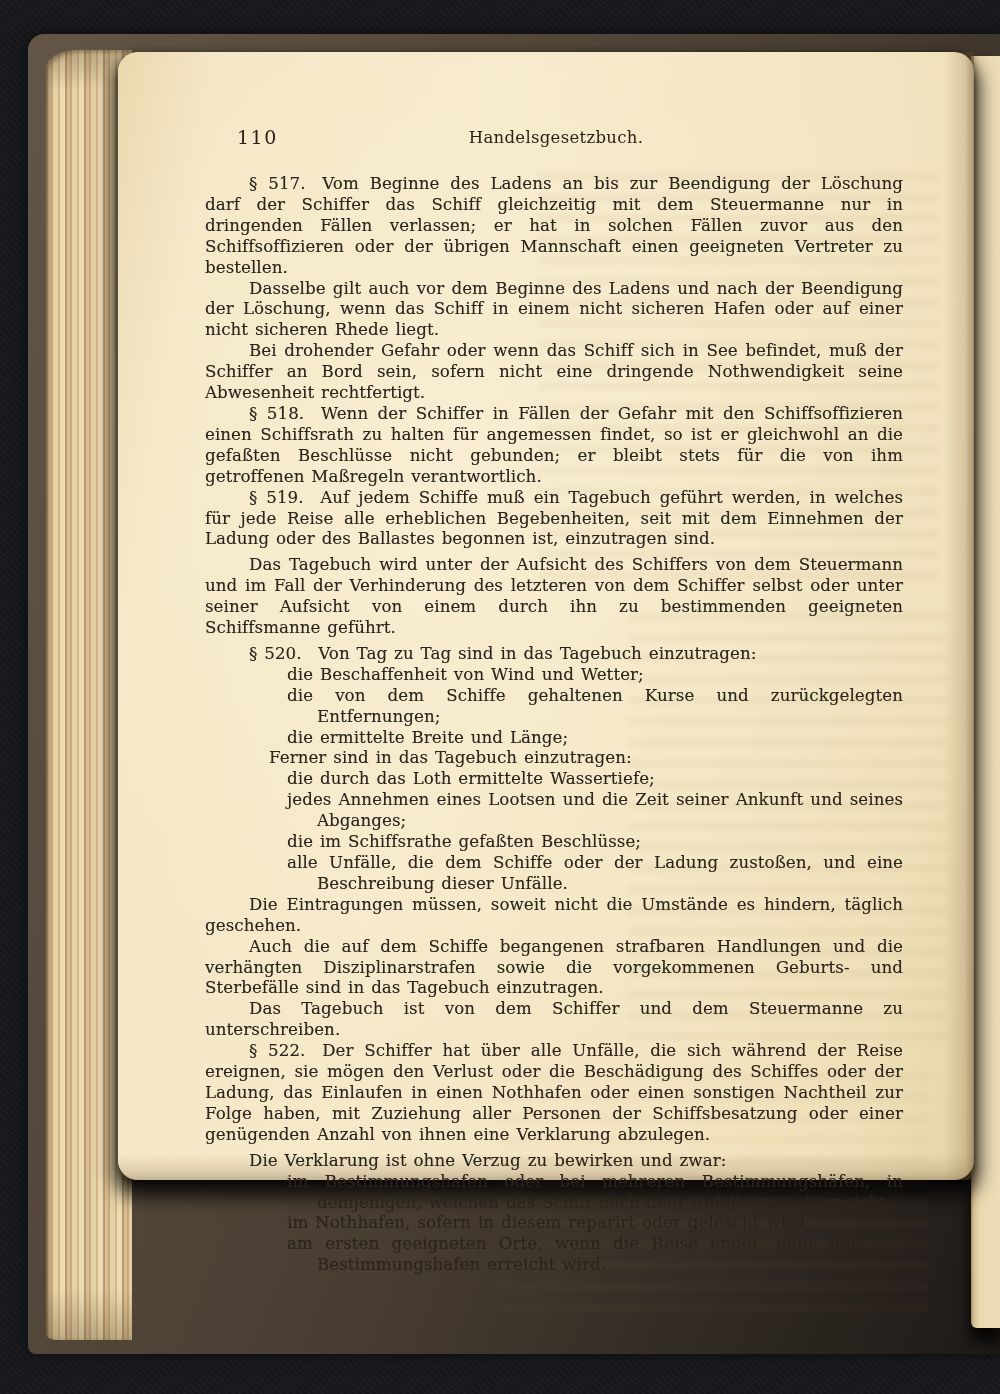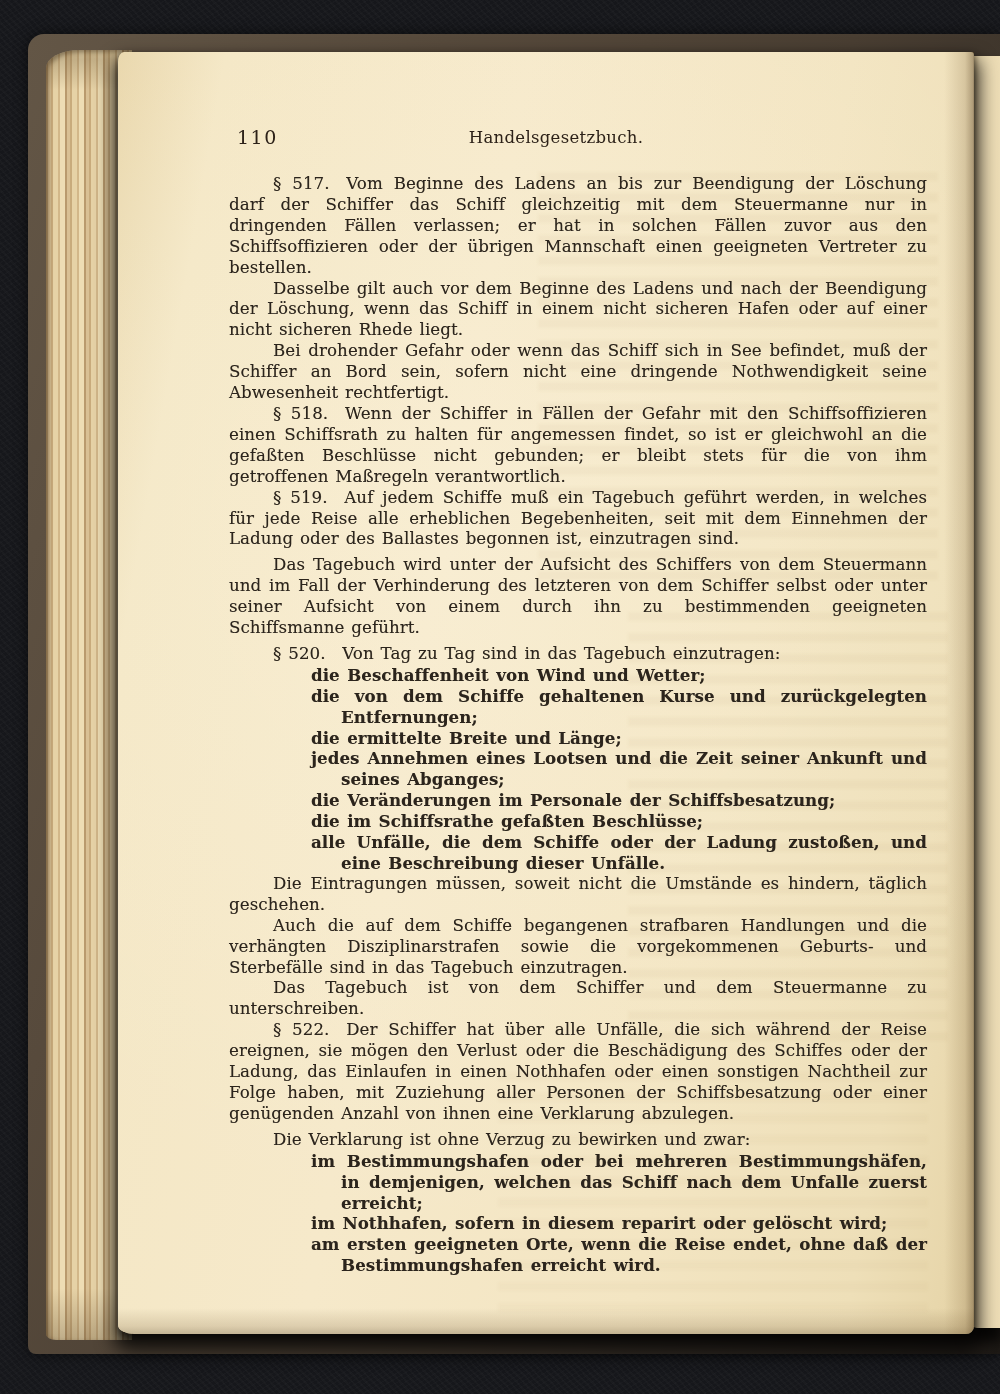--- a/index.html
+++ b/index.html
@@ -36,30 +36,31 @@
   
   .page-next{
     position:absolute;left:971px;top:56px;width:29px;height:1272px;
     background:linear-gradient(to right,#a98e60 0,#d8c294 3px,#eaD9b1 9px,#edddb6 100%);
     background:linear-gradient(to right,#a98e60 0,#d8c294 3px,#ead9b1 9px,#edddb6 100%);
     border-bottom-left-radius:6px;
     box-shadow:0 12px 14px 2px rgba(0,0,0,.8);
   }
   
   .page{
-    position:absolute;left:118px;top:52px;width:856px;height:1282px;
+    position:absolute;left:118px;top:52px;width:856px;height:1128px;
     background:
       radial-gradient(130% 90% at 42% 38%, rgba(255,250,235,.25) 0%, rgba(0,0,0,0) 60%),
       linear-gradient(100deg,#e9d7ac 0%,#f4e7c5 10%,#f6e9ca 38%,#f3e5c2 68%,#eedfb8 88%,#e5d3a6 100%);
     border-top-left-radius:6px 10px;
     border-top-right-radius:3px;
     border-bottom-left-radius:16px 9px;
     border-bottom-right-radius:8px;
     box-shadow:0 12px 18px 5px rgba(0,0,0,.78), 0 3px 6px rgba(0,0,0,.5);
     color:#2b241c;
+    border-radius:20px;
   }
   .page::after{ 
     content:"";position:absolute;top:0;right:0;width:30px;height:100%;
     background:linear-gradient(to right, rgba(0,0,0,0), rgba(124,96,55,.22) 70%, rgba(96,72,38,.45) 96%, rgba(70,50,25,.55));
     border-bottom-right-radius:8px;
     pointer-events:none;
   }
   .page::before{ 
     content:"";position:absolute;left:0;bottom:0;width:100%;height:26px;
     background:linear-gradient(to bottom, rgba(0,0,0,0), rgba(105,80,45,.18) 70%, rgba(80,60,30,.3));
@@ -85,26 +86,25 @@
     position:absolute;left:4px;right:0;top:2px;text-align:center;
     font-size:16.5px;color:#2c2118;letter-spacing:.3px;
   }
   
   .text-area{
     position:absolute;left:87px;top:122px;width:698px;
     font-size:16.6px;line-height:20.9px;text-align:justify;
     color:#2b241c;word-spacing:.09em;letter-spacing:.1px;
     hyphens:auto;-webkit-hyphens:auto;
     text-shadow:.2px .2px 0 rgba(43,36,28,.35);
-    margin-left:24px;
   }
   .text-area p{margin:0;}
   .para{text-indent:44px;}
   .lead{padding-left:64px;}
-  .li1{padding-left:112px;text-indent:-30px;font-weight:bold;}
+  .li1{padding-left:112px;text-indent:-30px;}
   .sp{margin-top:5px !important;}
 </style>
 </head>
 <body>
 
 <div class="scene">
   <div class="cover"></div>
   <div class="stack"></div>
   <div class="page-next"></div>
 
@@ -122,22 +122,23 @@
       <p class="para">§ 517. Vom Beginne des Ladens an bis zur Beendigung der Löschung darf der Schiffer das Schiff gleichzeitig mit dem Steuermanne nur in dringenden Fällen verlassen; er hat in solchen Fällen zuvor aus den Schiffsoffizieren oder der übrigen Mannschaft einen geeigneten Vertreter zu bestellen.</p>
       <p class="para">Dasselbe gilt auch vor dem Beginne des Ladens und nach der Beendigung der Löschung, wenn das Schiff in einem nicht sicheren Hafen oder auf einer nicht sicheren Rhede liegt.</p>
       <p class="para">Bei drohender Gefahr oder wenn das Schiff sich in See befindet, muß der Schiffer an Bord sein, sofern nicht eine dringende Nothwendigkeit seine Abwesenheit rechtfertigt.</p>
       <p class="para">§ 518. Wenn der Schiffer in Fällen der Gefahr mit den Schiffsoffizieren einen Schiffsrath zu halten für angemessen findet, so ist er gleichwohl an die gefaßten Beschlüsse nicht gebunden; er bleibt stets für die von ihm getroffenen Maßregeln verantwortlich.</p>
       <p class="para">§ 519. Auf jedem Schiffe muß ein Tagebuch geführt werden, in welches für jede Reise alle erheblichen Begebenheiten, seit mit dem Einnehmen der Ladung oder des Ballastes begonnen ist, einzutragen sind.</p>
       <p class="para sp">Das Tagebuch wird unter der Aufsicht des Schiffers von dem Steuermann und im Fall der Verhinderung des letzteren von dem Schiffer selbst oder unter seiner Aufsicht von einem durch ihn zu bestimmenden geeigneten Schiffsmanne geführt.</p>
       <p class="para sp">§ 520. Von Tag zu Tag sind in das Tagebuch einzutragen:</p>
       <p class="li1">die Beschaffenheit von Wind und Wetter;</p>
       <p class="li1">die von dem Schiffe gehaltenen Kurse und zurückgelegten Entfernungen;</p>
       <p class="li1">die ermittelte Breite und Länge;</p>
+      <p class="lead">Ferner sind in das Tagebuch einzutragen:</p>
+      <p class="li1">die durch das Loth ermittelte Wassertiefe;</p>
       <p class="li1">jedes Annehmen eines Lootsen und die Zeit seiner Ankunft und seines Abganges;</p>
-      <p class="li1">die Veränderungen im Personale der Schiffsbesatzung;</p>
       <p class="li1">die im Schiffsrathe gefaßten Beschlüsse;</p>
       <p class="li1">alle Unfälle, die dem Schiffe oder der Ladung zustoßen, und eine Beschreibung dieser Unfälle.</p>
       <p class="para">Die Eintragungen müssen, soweit nicht die Umstände es hindern, täglich geschehen.</p>
       <p class="para">Auch die auf dem Schiffe begangenen strafbaren Handlungen und die verhängten Disziplinarstrafen sowie die vorgekommenen Geburts- und Sterbefälle sind in das Tagebuch einzutragen.</p>
       <p class="para">Das Tagebuch ist von dem Schiffer und dem Steuermanne zu unterschreiben.</p>
       <p class="para">§ 522. Der Schiffer hat über alle Unfälle, die sich während der Reise ereignen, sie mögen den Verlust oder die Beschädigung des Schiffes oder der Ladung, das Einlaufen in einen Nothhafen oder einen sonstigen Nachtheil zur Folge haben, mit Zuziehung aller Personen der Schiffsbesatzung oder einer genügenden Anzahl von ihnen eine Verklarung abzulegen.</p>
       <p class="para sp">Die Verklarung ist ohne Verzug zu bewirken und zwar:</p>
       <p class="li1">im Bestimmungshafen oder bei mehreren Bestimmungshäfen, in demjenigen, welchen das Schiff nach dem Unfalle zuerst erreicht;</p>
       <p class="li1">im Nothhafen, sofern in diesem reparirt oder gelöscht wird;</p>
       <p class="li1">am ersten geeigneten Orte, wenn die Reise endet, ohne daß der Bestimmungshafen erreicht wird.</p>

